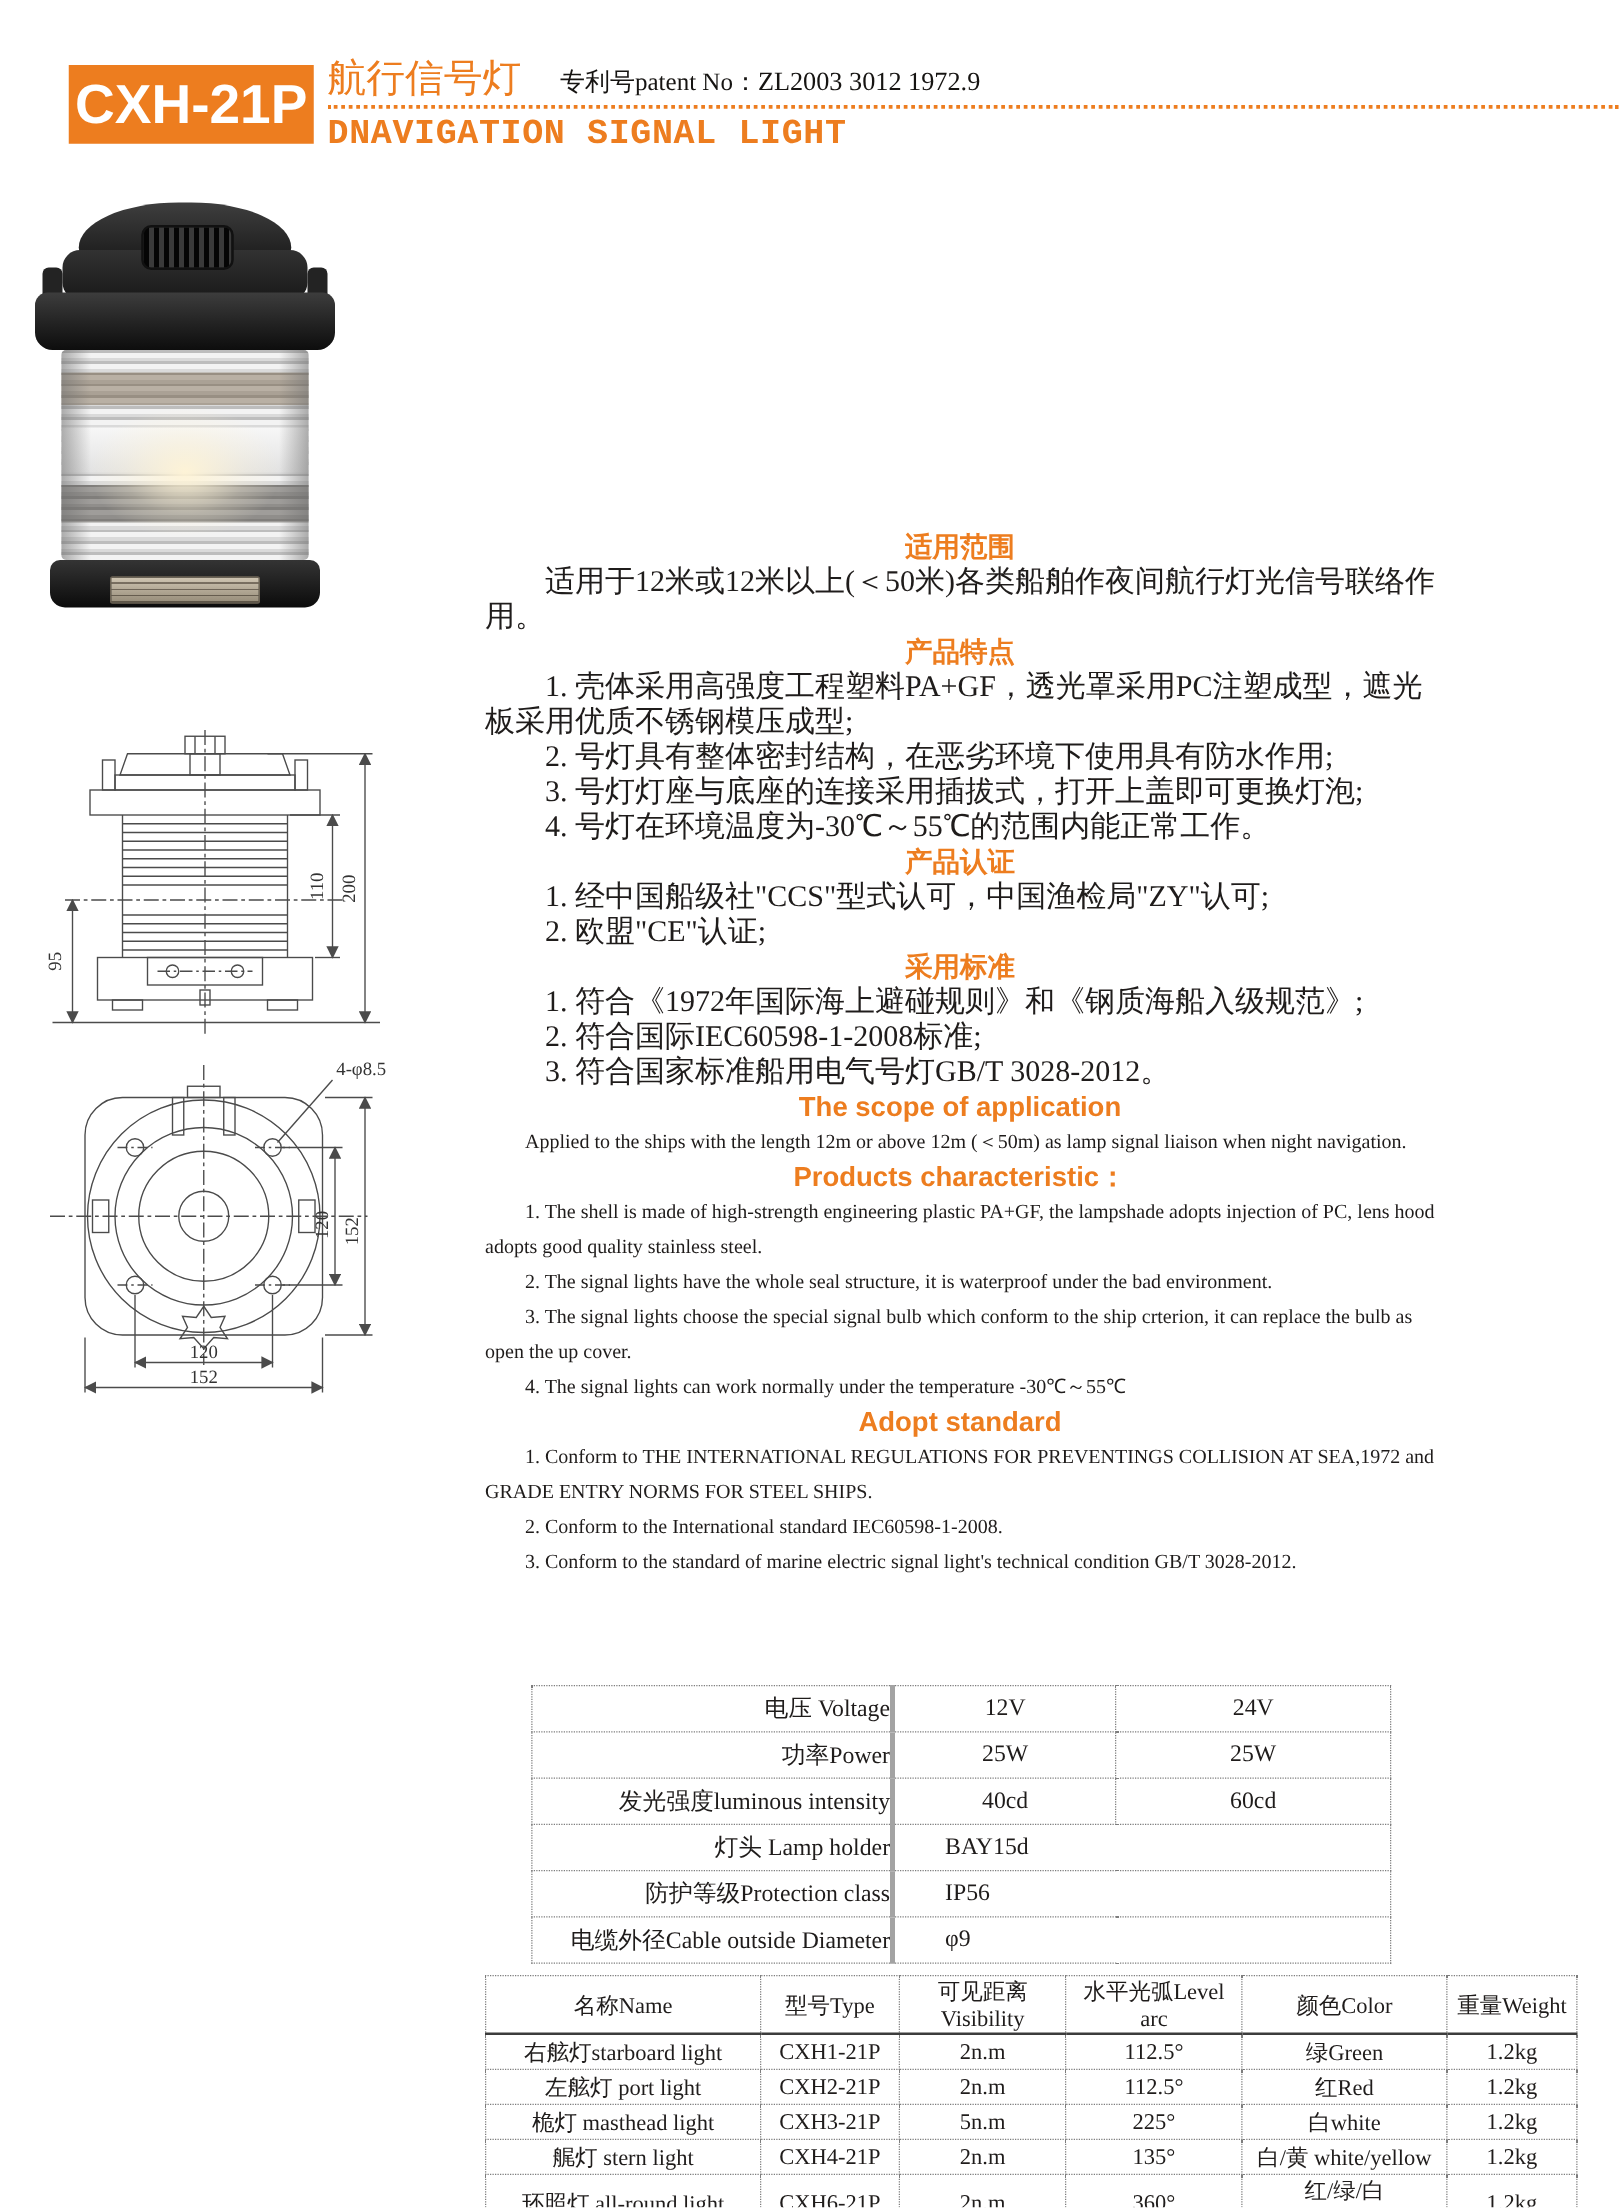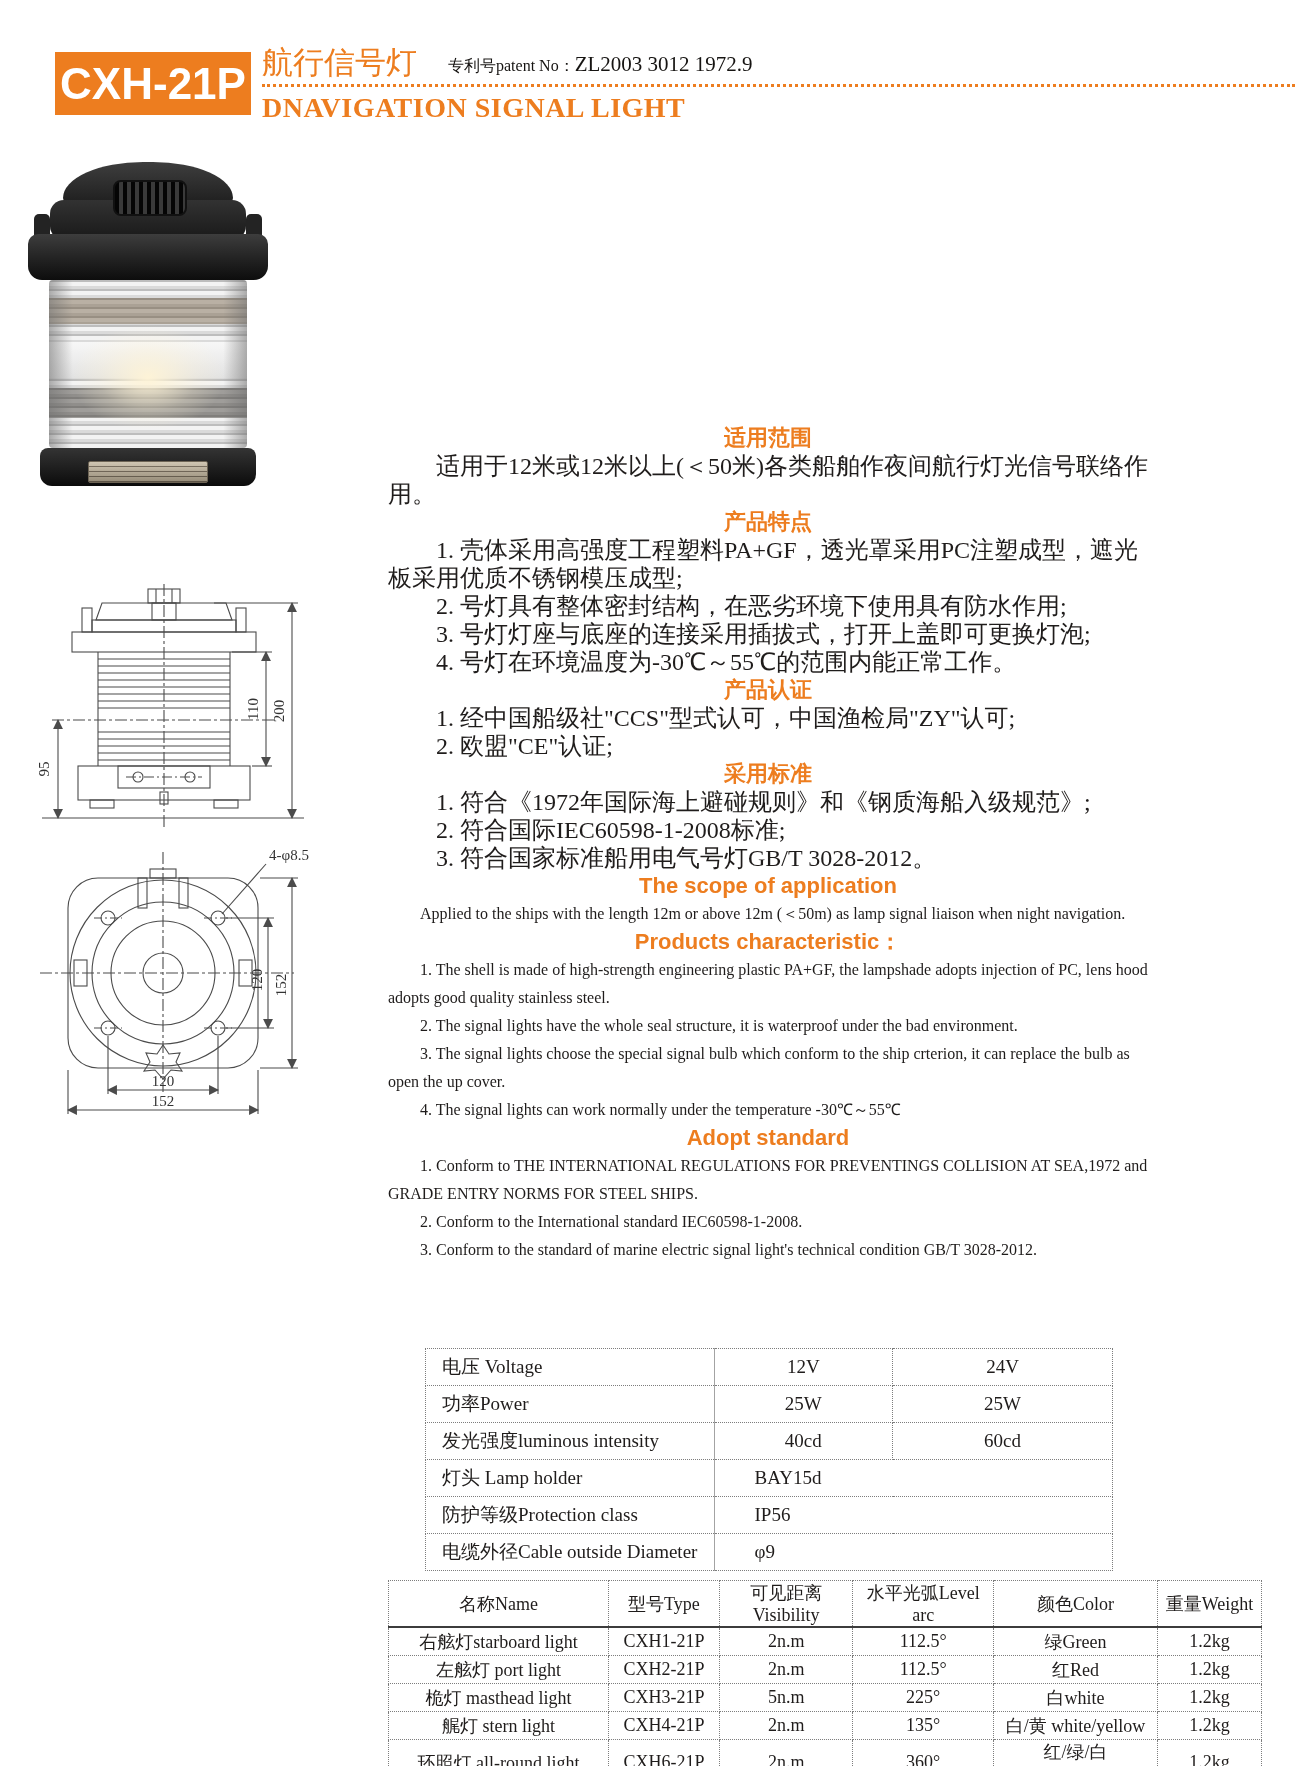--- a/index.html
+++ b/index.html
@@ -8,26 +8,26 @@
          font-family:"Liberation Serif", serif; color:var(--ink); overflow:hidden; }
 
   
   .logo{ position:absolute; left:55px; top:52px; width:196px; height:63px;
          background:var(--accent); color:#fff; display:flex; align-items:center; justify-content:center;
          font-family:"Liberation Sans", sans-serif; font-weight:bold; font-size:44px; letter-spacing:0px;
          transform-origin:left center; }
   .title-zh{ position:absolute; left:262px; top:42px; color:var(--accent);
              font-family:"Liberation Sans", sans-serif; font-weight:normal; font-size:31px; }
   .patent{ position:absolute; left:448px; top:52px; color:#161412; }
-  .patent .p-label{ font-size:16px; }
+  .patent .p-label{ font-size:20px; }
   .patent .p-no{ font-size:21px; }
   .rule{ position:absolute; left:262px; top:84px; width:1033px; height:0;
          border-top:3px dotted var(--accent); }
   .title-en{ position:absolute; left:262px; top:92px; color:var(--accent);
-             font-family:Liberation Serif, serif; font-weight:bold; font-size:28px; letter-spacing:.5px; }
+             font-family:Liberation Mono, monospace; font-weight:bold; font-size:28px; letter-spacing:.5px; }
 
   
   .photo{ position:absolute; left:28px; top:156px; width:240px; height:330px; }
   .photo div{ position:absolute; }
   .ph-dome{ left:35px; top:6px; width:170px; height:44px;
             background:linear-gradient(180deg,#3e3e3e,#1d1d1d);
             border-radius:80px 80px 10px 10px / 36px 36px 8px 8px; }
   .ph-capring{ left:22px; top:44px; width:196px; height:40px;
                background:linear-gradient(180deg,#323232,#191919); border-radius:14px; }
   .ph-knob{ left:85px; top:24px; width:70px; height:32px;
@@ -64,21 +64,21 @@
   .sec h3{ margin:0; font-family:"Liberation Sans", sans-serif; font-weight:bold;
            font-size:22px; line-height:28px; color:var(--accent);text-align:center; }
   .sec p{ margin:0; line-height:28px; text-indent:2em; }
   .sec.zh p{ font-size:24px; }
   .sec.en p{ font-size:16px; }
 
   
   table{ border-collapse:collapse; table-layout:fixed; }
   .spec-table{ position:absolute; left:425px; top:1348px; width:688px; font-size:19px; }
   .spec-table td{ border:1px dotted #7d7d7d; height:36px; padding:0; }
-  .spec-table td.lbl{ border-right:1px solid #a3a3a3; padding-left:16px; text-align:left; }
+  .spec-table td.lbl{ border-right:4px solid #a3a3a3; padding-left:16px; text-align:right; }
   .spec-table td.val{ text-align:center; }
   .spec-table td.valspan{ text-align:left; padding-left:40px; }
 
   .model-table{ position:absolute; left:388px; top:1580px; width:874px; font-size:18px; text-align:center; }
   .model-table th, .model-table td{ border:1px dotted #7d7d7d; height:27px; padding:0 2px; font-weight:normal; }
   .model-table thead th{ border-bottom:2px solid #3c3c3c; }
 </style>
 </head>
 <body>
 

